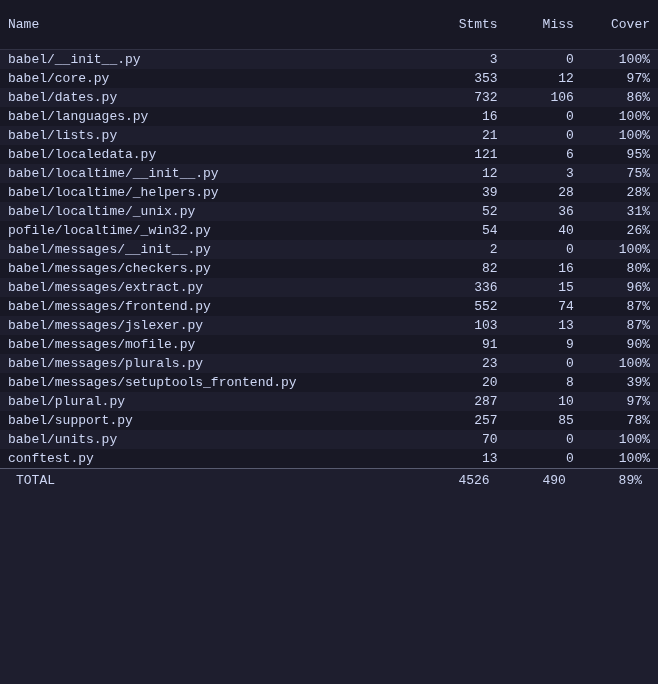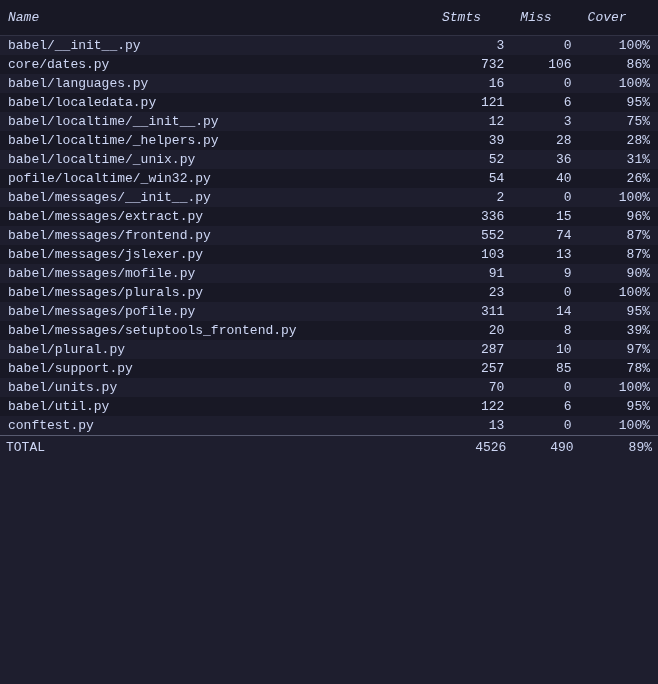--- a/index.html
+++ b/index.html
@@ -12,49 +12,48 @@
       min-height: 684px;
     }
     .coverage-table {
       width: 100%;
       border-collapse: collapse;
     }
     .coverage-table thead tr {
       background-color: #181825;
     }
     .coverage-table th {
-      padding: 10px 8px;
+      padding: 17px 8px;
       text-align: left;
       font-weight: normal;
       color: #cdd6f4;
       border-bottom: 1px solid #313244;
-      font-style: italic;
     }
     .coverage-table th.num {
-      text-align: left;
+      text-align: right;
     }
     .coverage-table td {
       padding: 2px 8px;
       white-space: nowrap;
     }
     .coverage-table td.num {
       text-align: right;
     }
     .coverage-table tbody tr:nth-child(even) {
       background-color: #181825;
     }
     .coverage-table tbody tr:nth-child(odd) {
       background-color: #1e1e2e;
     }
     .total-row {
       border-top: 1px solid #585b70;
       background-color: #1e1e2e !important;
     }
     .total-row td {
-      padding: 4px 6px;
+      padding: 4px 16px;
     }
   </style>
 </head>
 <body>
 
 <table class="coverage-table">
   <thead>
     <tr>
       <th>Name</th>
       <th class="num">Stmts</th>
@@ -63,28 +62,40 @@
     </tr>
   </thead>
   <tbody id="table-body">
   <tr>
         <td>babel/__init__.py</td>
         <td class="num">3</td>
         <td class="num">0</td>
         <td class="num">100%</td>
       </tr>
       <tr>
-        <td>core/dates.py</td>
+        <td>babel/core.py</td>
+        <td class="num">353</td>
+        <td class="num">12</td>
+        <td class="num">97%</td>
+      </tr>
+      <tr>
+        <td>babel/dates.py</td>
         <td class="num">732</td>
         <td class="num">106</td>
         <td class="num">86%</td>
       </tr>
       <tr>
         <td>babel/languages.py</td>
         <td class="num">16</td>
+        <td class="num">0</td>
+        <td class="num">100%</td>
+      </tr>
+      <tr>
+        <td>babel/lists.py</td>
+        <td class="num">21</td>
         <td class="num">0</td>
         <td class="num">100%</td>
       </tr>
       <tr>
         <td>babel/localedata.py</td>
         <td class="num">121</td>
         <td class="num">6</td>
         <td class="num">95%</td>
       </tr>
       <tr>
@@ -111,20 +122,26 @@
         <td class="num">40</td>
         <td class="num">26%</td>
       </tr>
       <tr>
         <td>babel/messages/__init__.py</td>
         <td class="num">2</td>
         <td class="num">0</td>
         <td class="num">100%</td>
       </tr>
       <tr>
+        <td>babel/messages/checkers.py</td>
+        <td class="num">82</td>
+        <td class="num">16</td>
+        <td class="num">80%</td>
+      </tr>
+      <tr>
         <td>babel/messages/extract.py</td>
         <td class="num">336</td>
         <td class="num">15</td>
         <td class="num">96%</td>
       </tr>
       <tr>
         <td>babel/messages/frontend.py</td>
         <td class="num">552</td>
         <td class="num">74</td>
         <td class="num">87%</td>
@@ -141,26 +158,20 @@
         <td class="num">9</td>
         <td class="num">90%</td>
       </tr>
       <tr>
         <td>babel/messages/plurals.py</td>
         <td class="num">23</td>
         <td class="num">0</td>
         <td class="num">100%</td>
       </tr>
       <tr>
-        <td>babel/messages/pofile.py</td>
-        <td class="num">311</td>
-        <td class="num">14</td>
-        <td class="num">95%</td>
-      </tr>
-      <tr>
         <td>babel/messages/setuptools_frontend.py</td>
         <td class="num">20</td>
         <td class="num">8</td>
         <td class="num">39%</td>
       </tr>
       <tr>
         <td>babel/plural.py</td>
         <td class="num">287</td>
         <td class="num">10</td>
         <td class="num">97%</td>
@@ -169,26 +180,20 @@
         <td>babel/support.py</td>
         <td class="num">257</td>
         <td class="num">85</td>
         <td class="num">78%</td>
       </tr>
       <tr>
         <td>babel/units.py</td>
         <td class="num">70</td>
         <td class="num">0</td>
         <td class="num">100%</td>
-      </tr>
-      <tr>
-        <td>babel/util.py</td>
-        <td class="num">122</td>
-        <td class="num">6</td>
-        <td class="num">95%</td>
       </tr>
       <tr>
         <td>conftest.py</td>
         <td class="num">13</td>
         <td class="num">0</td>
         <td class="num">100%</td>
       </tr>
     </tbody>
   <tfoot>
     <tr class="total-row">

